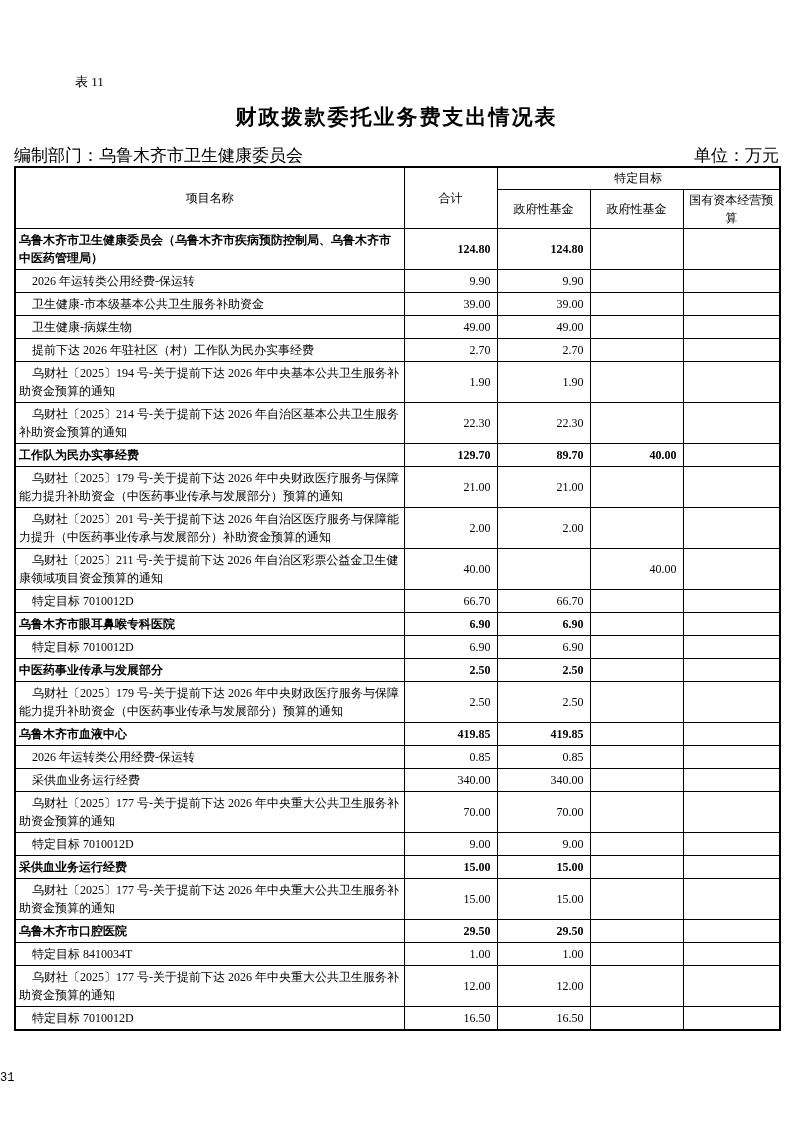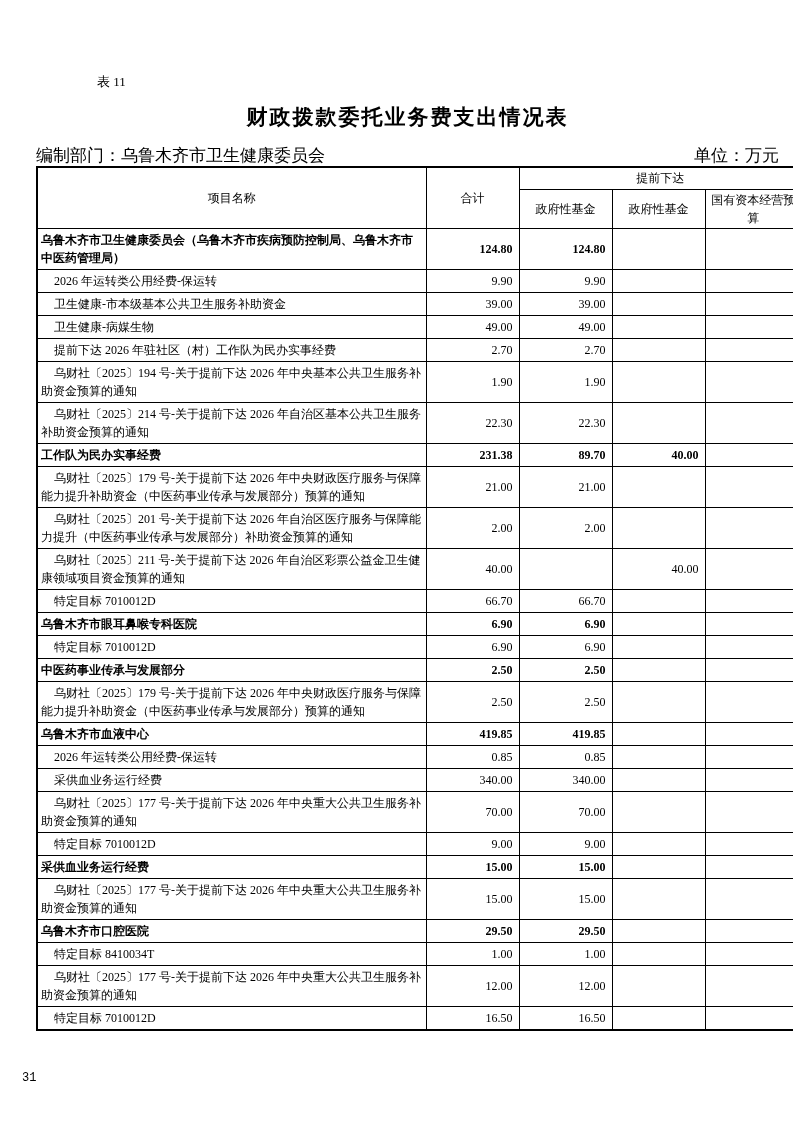--- a/index.html
+++ b/index.html
@@ -8,21 +8,20 @@
     width: 793px; height: 1122px;
     background: #ffffff;
     color: #000000;
     font-family: "Liberation Serif", "DejaVu Serif", serif;
     overflow: hidden;
   }
   .page {
     position: relative;
     width: 793px; height: 910px;
     padding-top: 74px;
-    padding-left: 22px;
   }
   .table-label {
     margin-left: 75px;
     font-size: 13px;
     line-height: 16px;
   }
   .doc-title {
     margin: 14px 0 0 0;
     text-align: center;
     font-size: 21px;
@@ -98,21 +97,21 @@
       <col style="width:389px">
       <col style="width:93px">
       <col style="width:93px">
       <col style="width:93px">
       <col style="width:97px">
     </colgroup>
     <thead>
       <tr>
         <th rowspan="2">项目名称</th>
         <th rowspan="2">合计</th>
-        <th colspan="3" class="src-header">提前下达</th>
+        <th colspan="3" class="src-header">特定目标</th>
       </tr>
       <tr class="sub-header">
         <th>政府性基金</th>
         <th>政府性基金</th>
         <th>国有资本经营预算</th>
       </tr>
     </thead>
     <tbody id="table-body">
         <tr class="group">
           <td class="name">乌鲁木齐市卫生健康委员会（乌鲁木齐市疾病预防控制局、乌鲁木齐市中医药管理局）</td>
@@ -158,21 +157,21 @@
         </tr>
         <tr>
           <td class="name indent">乌财社〔2025〕214 号-关于提前下达 2026 年自治区基本公共卫生服务补助资金预算的通知</td>
           <td class="num">22.30</td>
           <td class="num">22.30</td>
           <td class="num"></td>
           <td class="num"></td>
         </tr>
         <tr class="group">
           <td class="name">工作队为民办实事经费</td>
-          <td class="num">231.38</td>
+          <td class="num">129.70</td>
           <td class="num">89.70</td>
           <td class="num">40.00</td>
           <td class="num"></td>
         </tr>
         <tr>
           <td class="name indent">乌财社〔2025〕179 号-关于提前下达 2026 年中央财政医疗服务与保障能力提升补助资金（中医药事业传承与发展部分）预算的通知</td>
           <td class="num">21.00</td>
           <td class="num">21.00</td>
           <td class="num"></td>
           <td class="num"></td>

